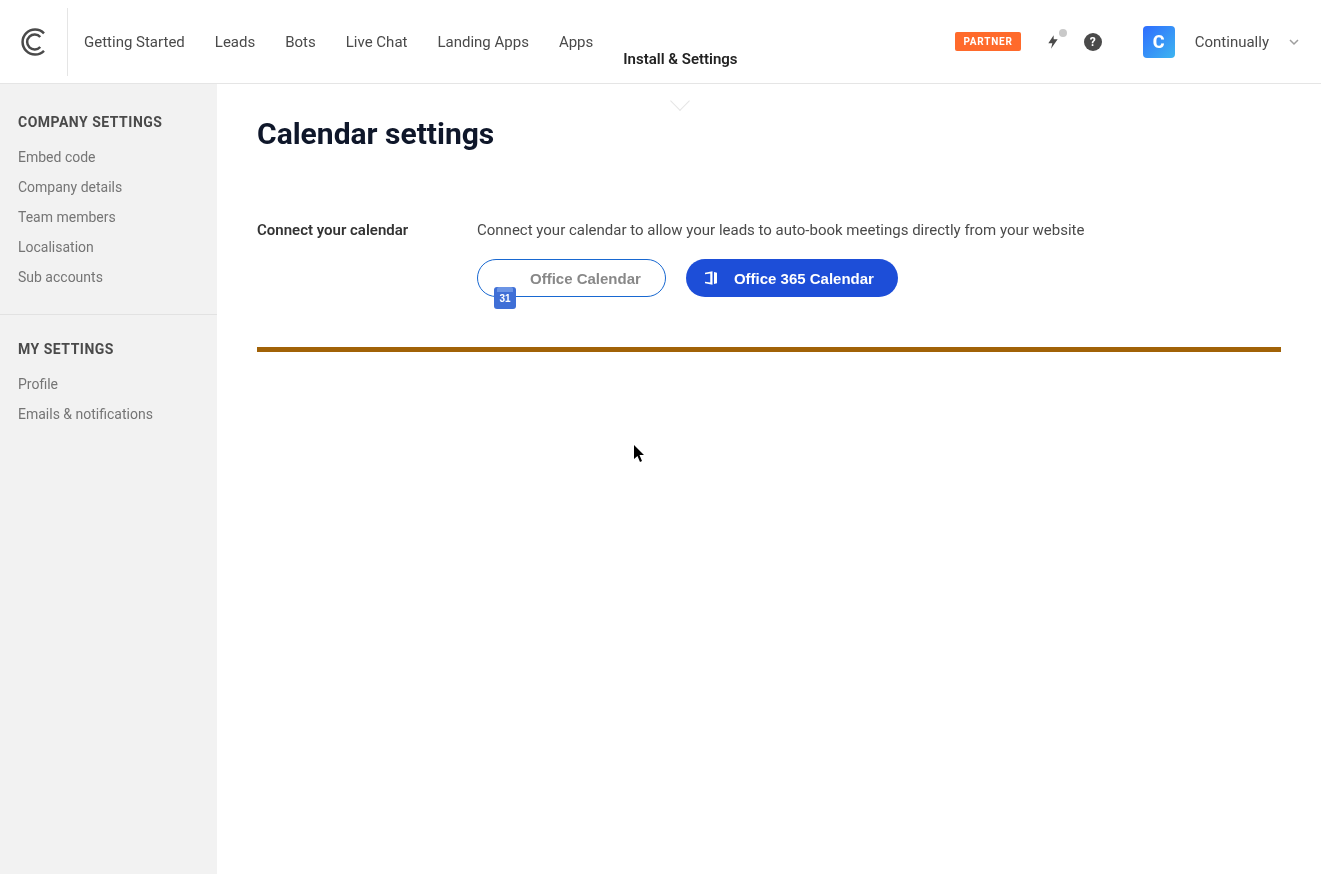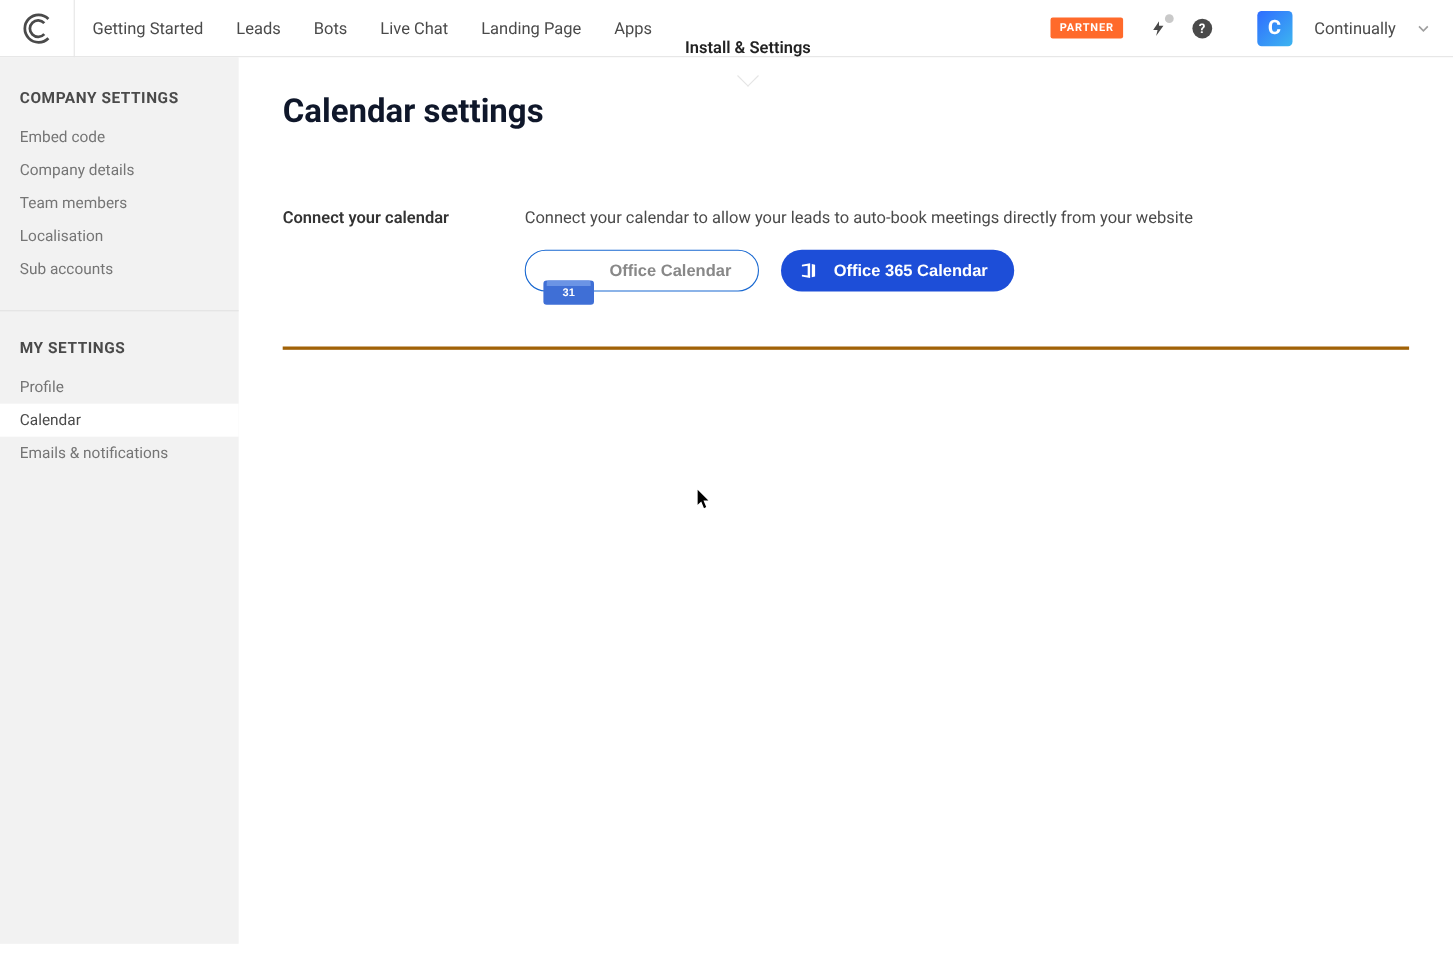--- a/index.html
+++ b/index.html
@@ -10,21 +10,21 @@
     background: #fff;
     width: 1321px;
     height: 874px;
     overflow: hidden;
   }
 
   
   .header {
     display: flex;
     align-items: center;
-    height: 52px;
+    height: 84px;
     border-bottom: 1px solid #e5e5e5;
     padding-right: 22px;
   }
   .logo-cell {
     width: 68px;
     height: 68px;
     display: flex;
     align-items: center;
     justify-content: center;
     border-right: 1px solid #e5e5e5;
@@ -163,21 +163,21 @@
     padding: 32px 40px 0 40px;
   }
   .page-title {
     font-size: 30px;
     font-weight: 700;
     color: #0f172a;
     margin-bottom: 70px;
   }
   .section {
     display: flex;
-    border-bottom: 3px solid #a16207;
+    border-bottom: 5px solid #a16207;
     padding-bottom: 50px;
   }
   .section-left {
     width: 220px;
     flex-shrink: 0;
     font-weight: 600;
     font-size: 15px;
     color: #333;
   }
   .section-right { flex: 1; }
@@ -202,21 +202,21 @@
     border: 1px solid #1868d1;
     color: #888;
     background: #fff;
   }
   .pill-btn.solid {
     border: none;
     background: #1d4ed8;
     color: #fff;
   }
   .gcal-icon {
-    width: 46px; height: 22px; border-radius: 3px;
+    width: 22px; height: 22px; border-radius: 3px;
     background: #3f6fd6;
     display: flex; align-items: center; justify-content: center;
     color: #fff; font-size: 10px; font-weight: 700;
     position: relative;
     margin-top: 40px;
   }
   .gcal-icon::before {
     content: "";
     position: absolute; top: 0; left: 3px; right: 3px; height: 5px;
     background: #6b94e5; border-radius: 2px 2px 0 0;
@@ -249,21 +249,21 @@
     <div class="nav-item">
         <span>Leads</span>
       </div>
     <div class="nav-item">
         <span>Bots</span>
       </div>
     <div class="nav-item">
         <span>Live Chat</span>
       </div>
     <div class="nav-item">
-        <span>Landing Page</span>
+        <span>Landing Apps</span>
       </div>
     <div class="nav-item">
         <span>Apps</span>
       </div>
     <div class="nav-item active">
       <span>Install &amp; Settings</span>
       <span class="nav-notch"></span>
     </div>
   </div>
 
@@ -300,21 +300,20 @@
     <a class="sidebar-item"><span>Embed code</span></a>
     <a class="sidebar-item"><span>Company details</span></a>
     <a class="sidebar-item"><span>Team members</span></a>
     <a class="sidebar-item"><span>Localisation</span></a>
     <a class="sidebar-item"><span>Sub accounts</span></a>
 
     <div class="sidebar-sep"></div>
 
     <div class="sidebar-heading">MY SETTINGS</div>
     <a class="sidebar-item"><span>Profile</span></a>
-    <a class="sidebar-item active"><span>Calendar</span></a>
     <a class="sidebar-item"><span>Emails &amp; notifications</span></a>
   </div>
 
   <div class="main">
     <h1 class="page-title">Calendar settings</h1>
 
     <div class="section">
       <div class="section-left">Connect your calendar</div>
       <div class="section-right">
         <p>Connect your calendar to allow your leads to auto-book meetings directly from your website</p>

